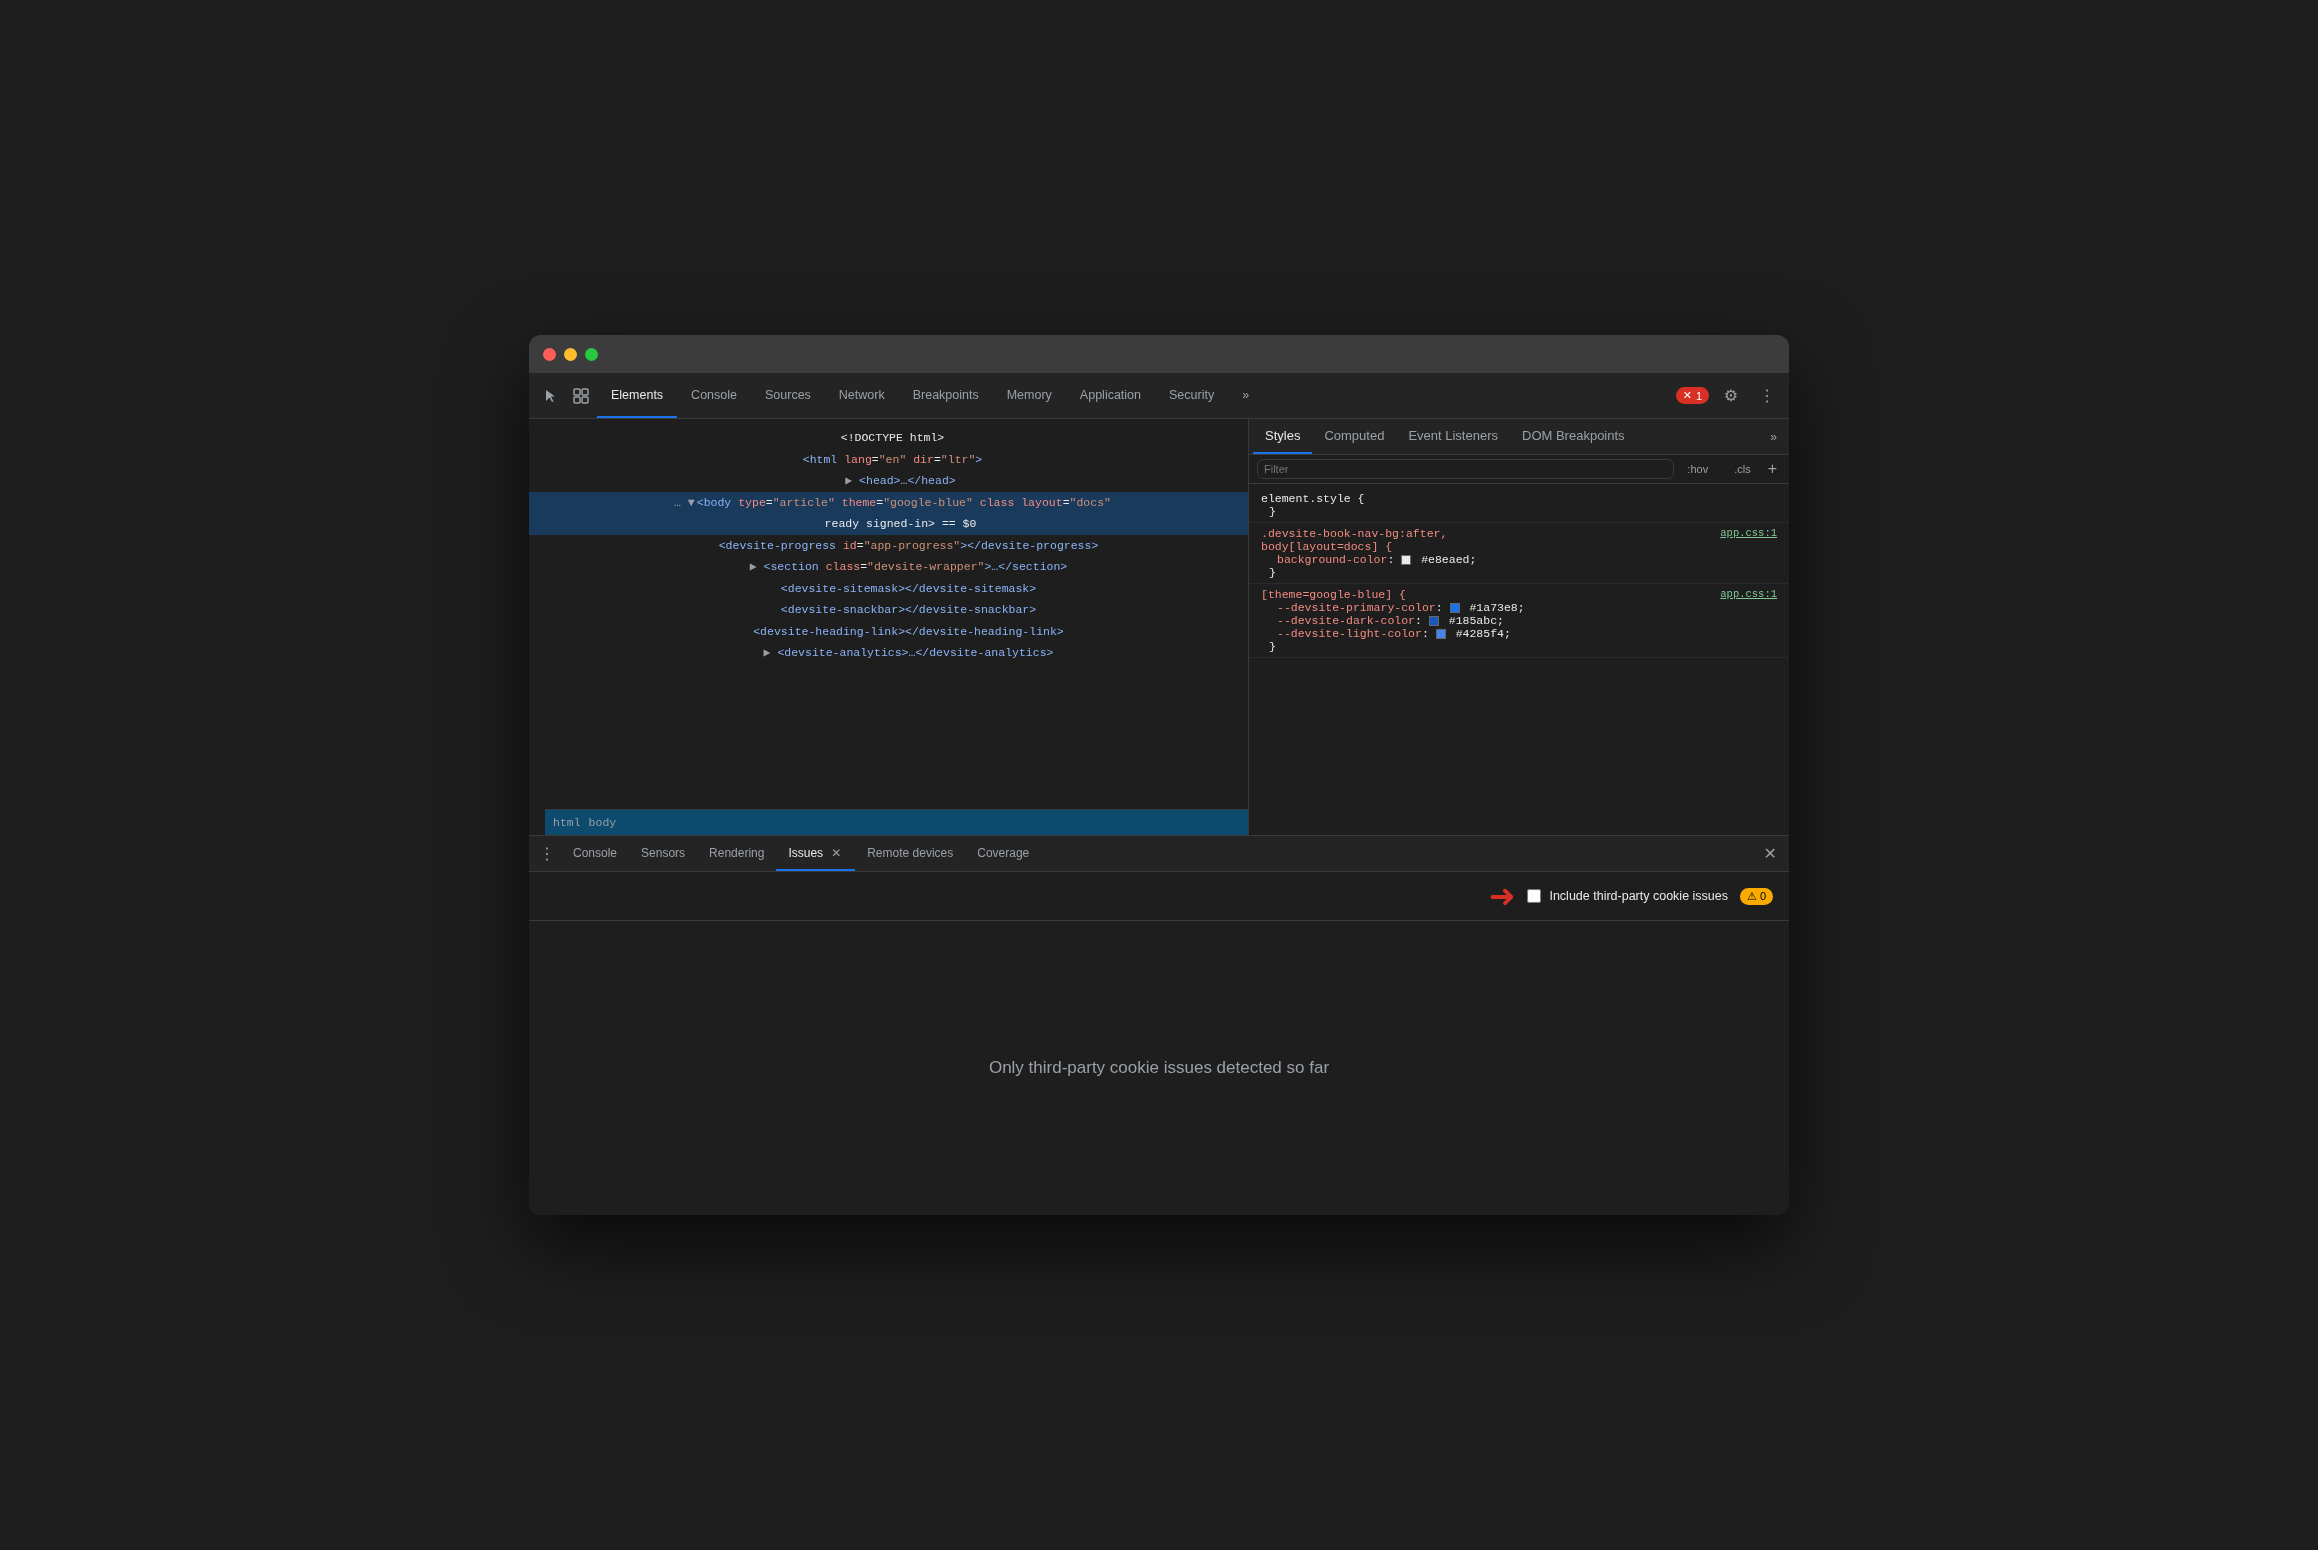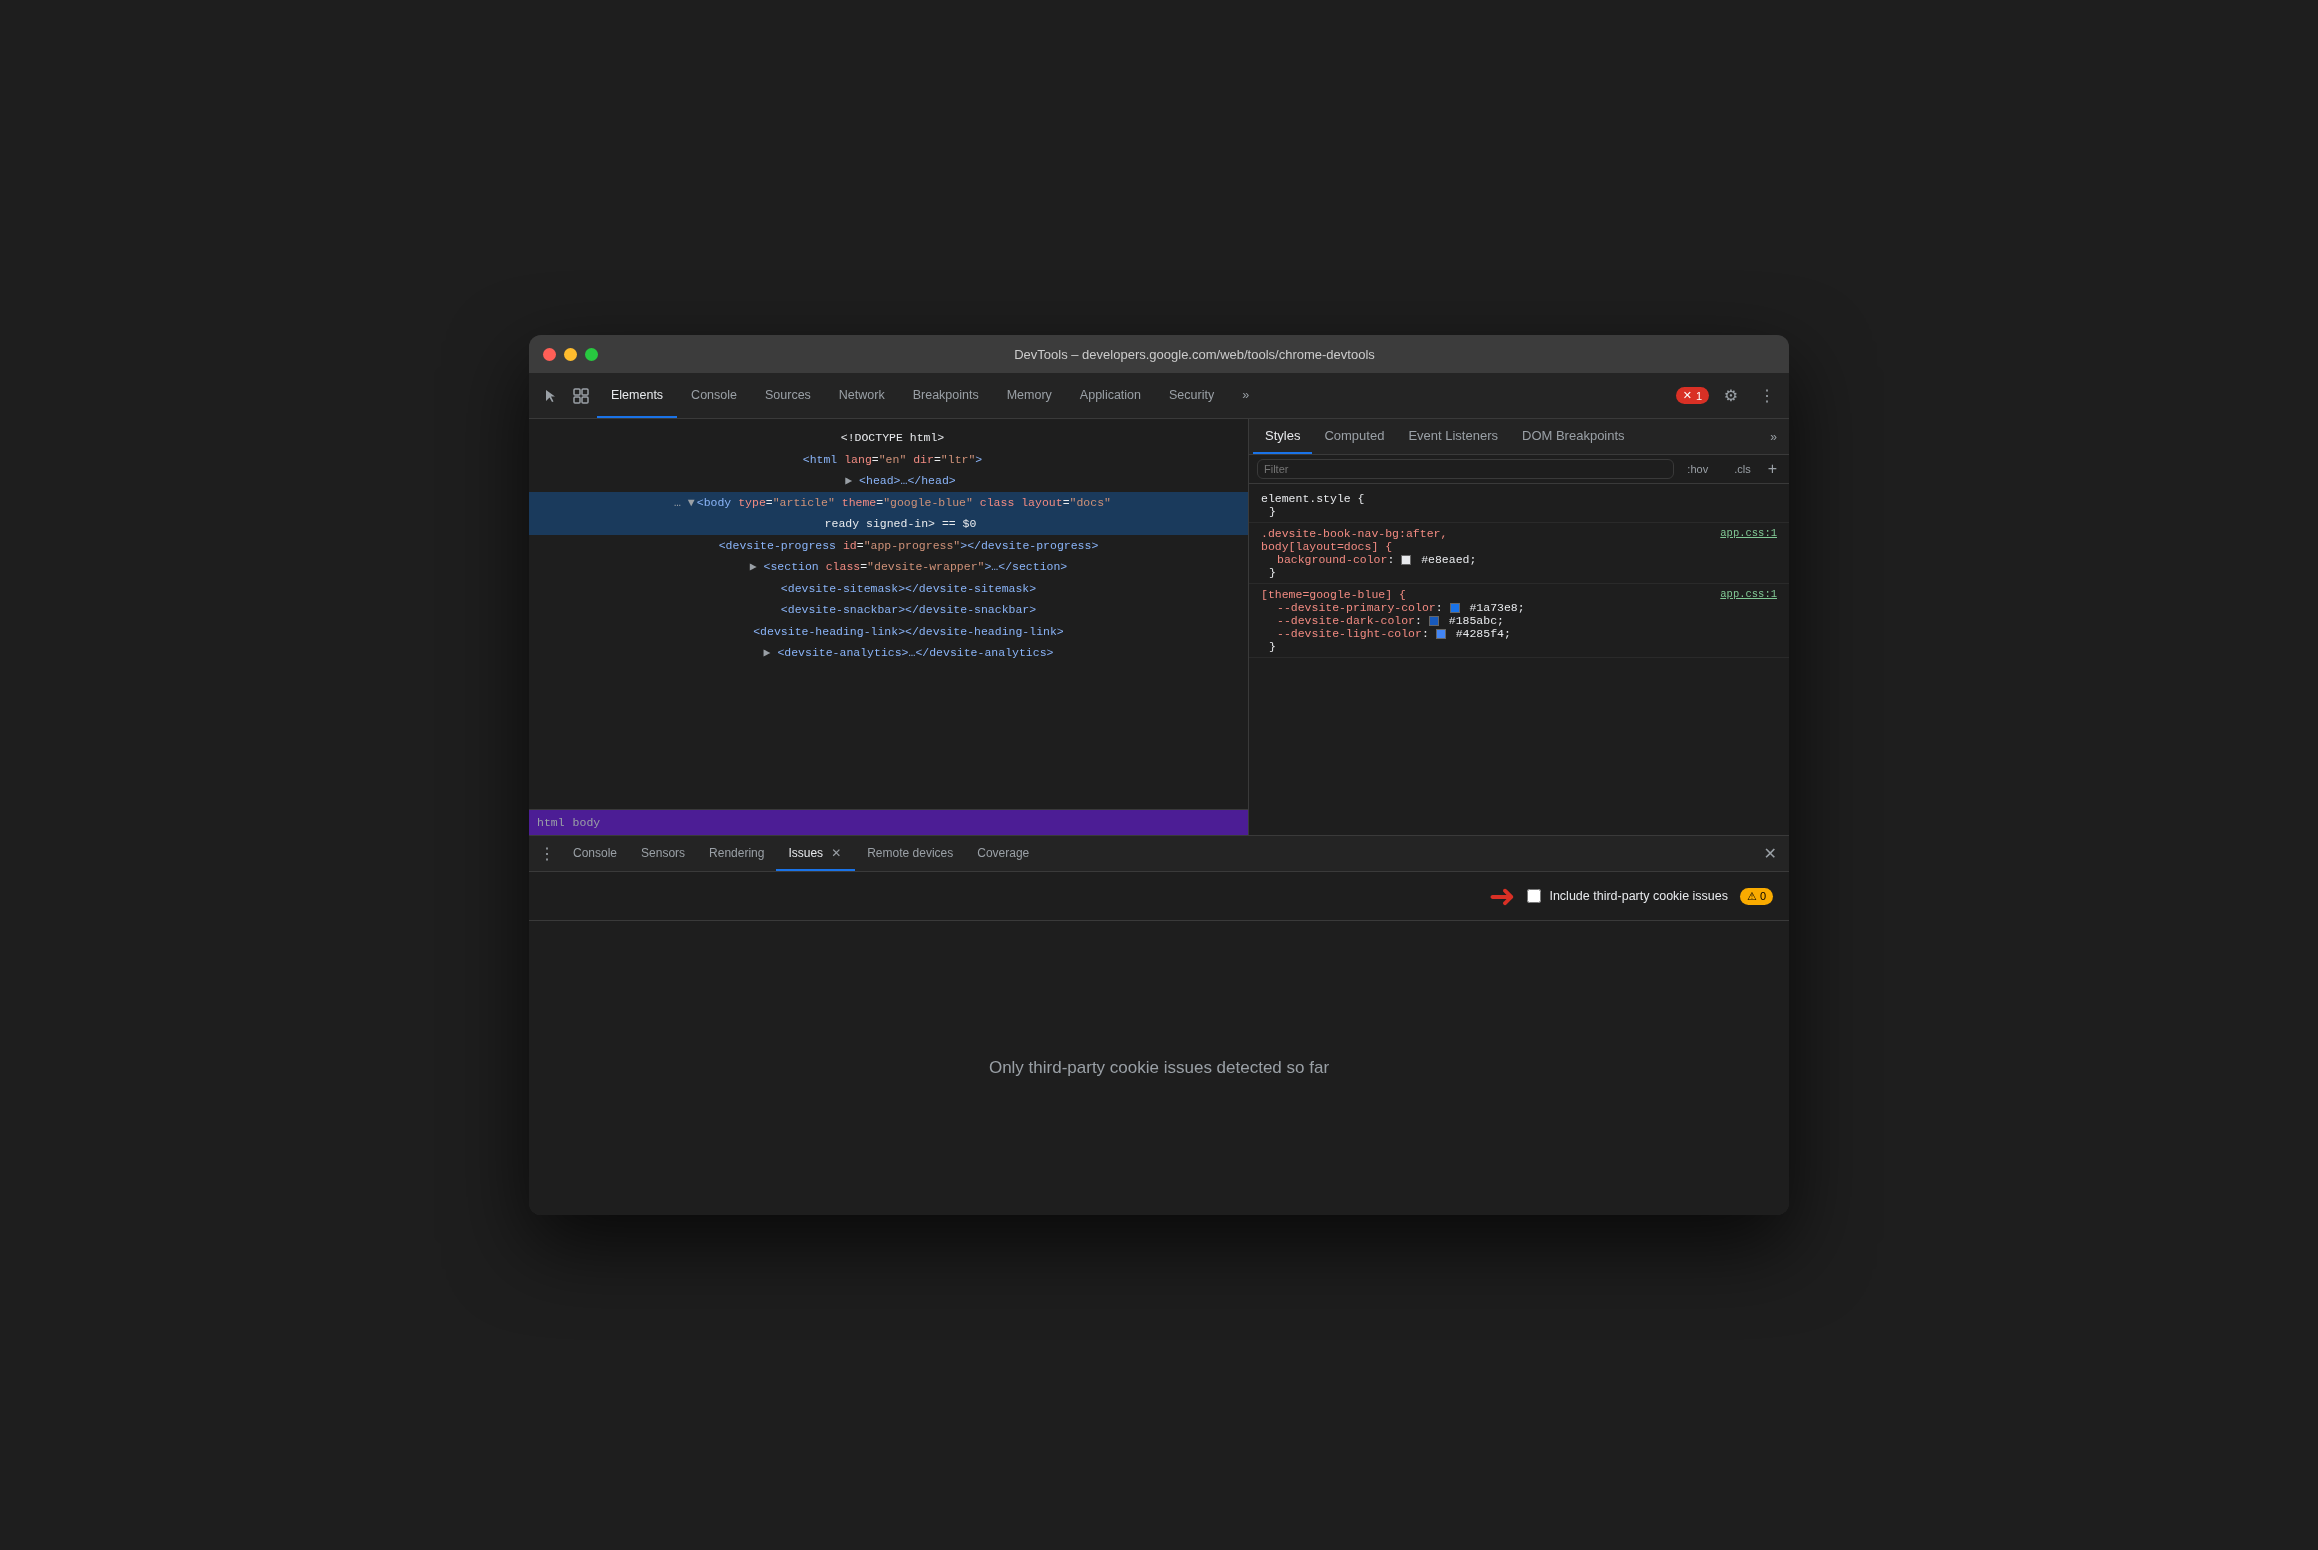--- a/index.html
+++ b/index.html
@@ -147,28 +147,29 @@
       margin-right: 2px;
     }
     .tag { color: #8ab4f8; }
     .attr-name { color: #f28b82; }
     .attr-value { color: #ce9178; }
     .dom-indent { padding-left: 32px; }
     .dom-indent2 { padding-left: 48px; }
     
     .breadcrumb {
       height: 26px;
-      background: #4c1d95;
+      background: #0c4a6e;
       border-top: 1px solid #3a3a3a;
       display: flex;
       align-items: center;
       padding: 0 8px;
       gap: 4px;
       font-size: 11.5px;
       font-family: 'Monaco', 'Menlo', 'Courier New', monospace;
+      margin-left: 16px;
     }
     .breadcrumb-item {
       color: #9aa0a6;
       cursor: pointer;
     }
     .breadcrumb-sep { color: #555; }
     
     .styles-panel {
       flex: 1;
       background: #1e1e1e;
@@ -371,21 +372,20 @@
 <body>
 
 <div class="window">
 
   <div class="titlebar">
     <div class="traffic-lights">
       <div class="tl tl-red"></div>
       <div class="tl tl-yellow"></div>
       <div class="tl tl-green"></div>
     </div>
-    <div class="titlebar-title">DevTools – developers.google.com/web/tools/chrome-devtools</div>
   </div>
 
   <div class="devtools-toolbar">
     <button class="toolbar-icon-btn">
       <svg width="16" height="16" viewBox="0 0 16 16" fill="none">
         <path d="M3 2 L3 13 L6.5 9.5 L9 14 L10.5 13.5 L8 8.5 L12 8.5 Z" fill="#9aa0a6"></path>
       </svg>
     </button>
     <button class="toolbar-icon-btn">
       <svg width="16" height="16" viewBox="0 0 16 16" fill="none">

